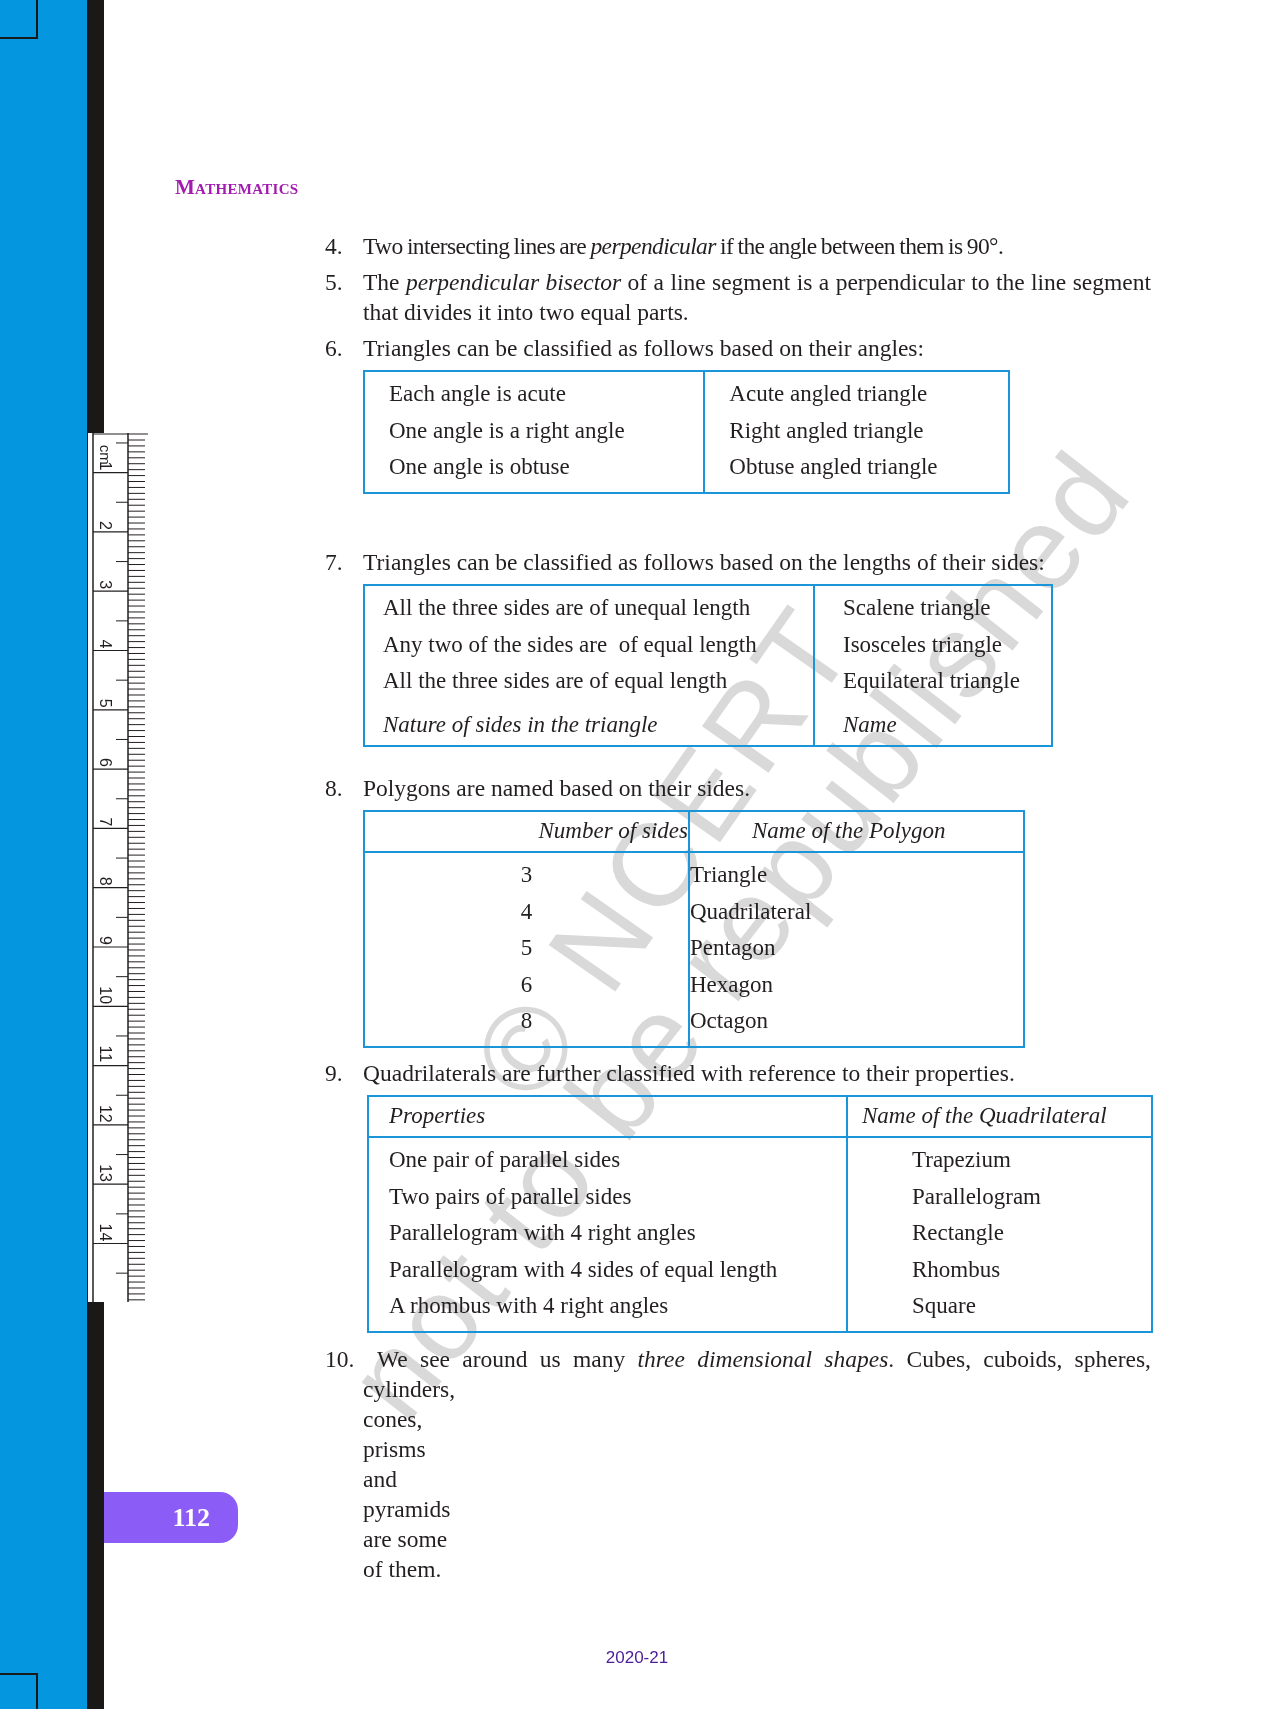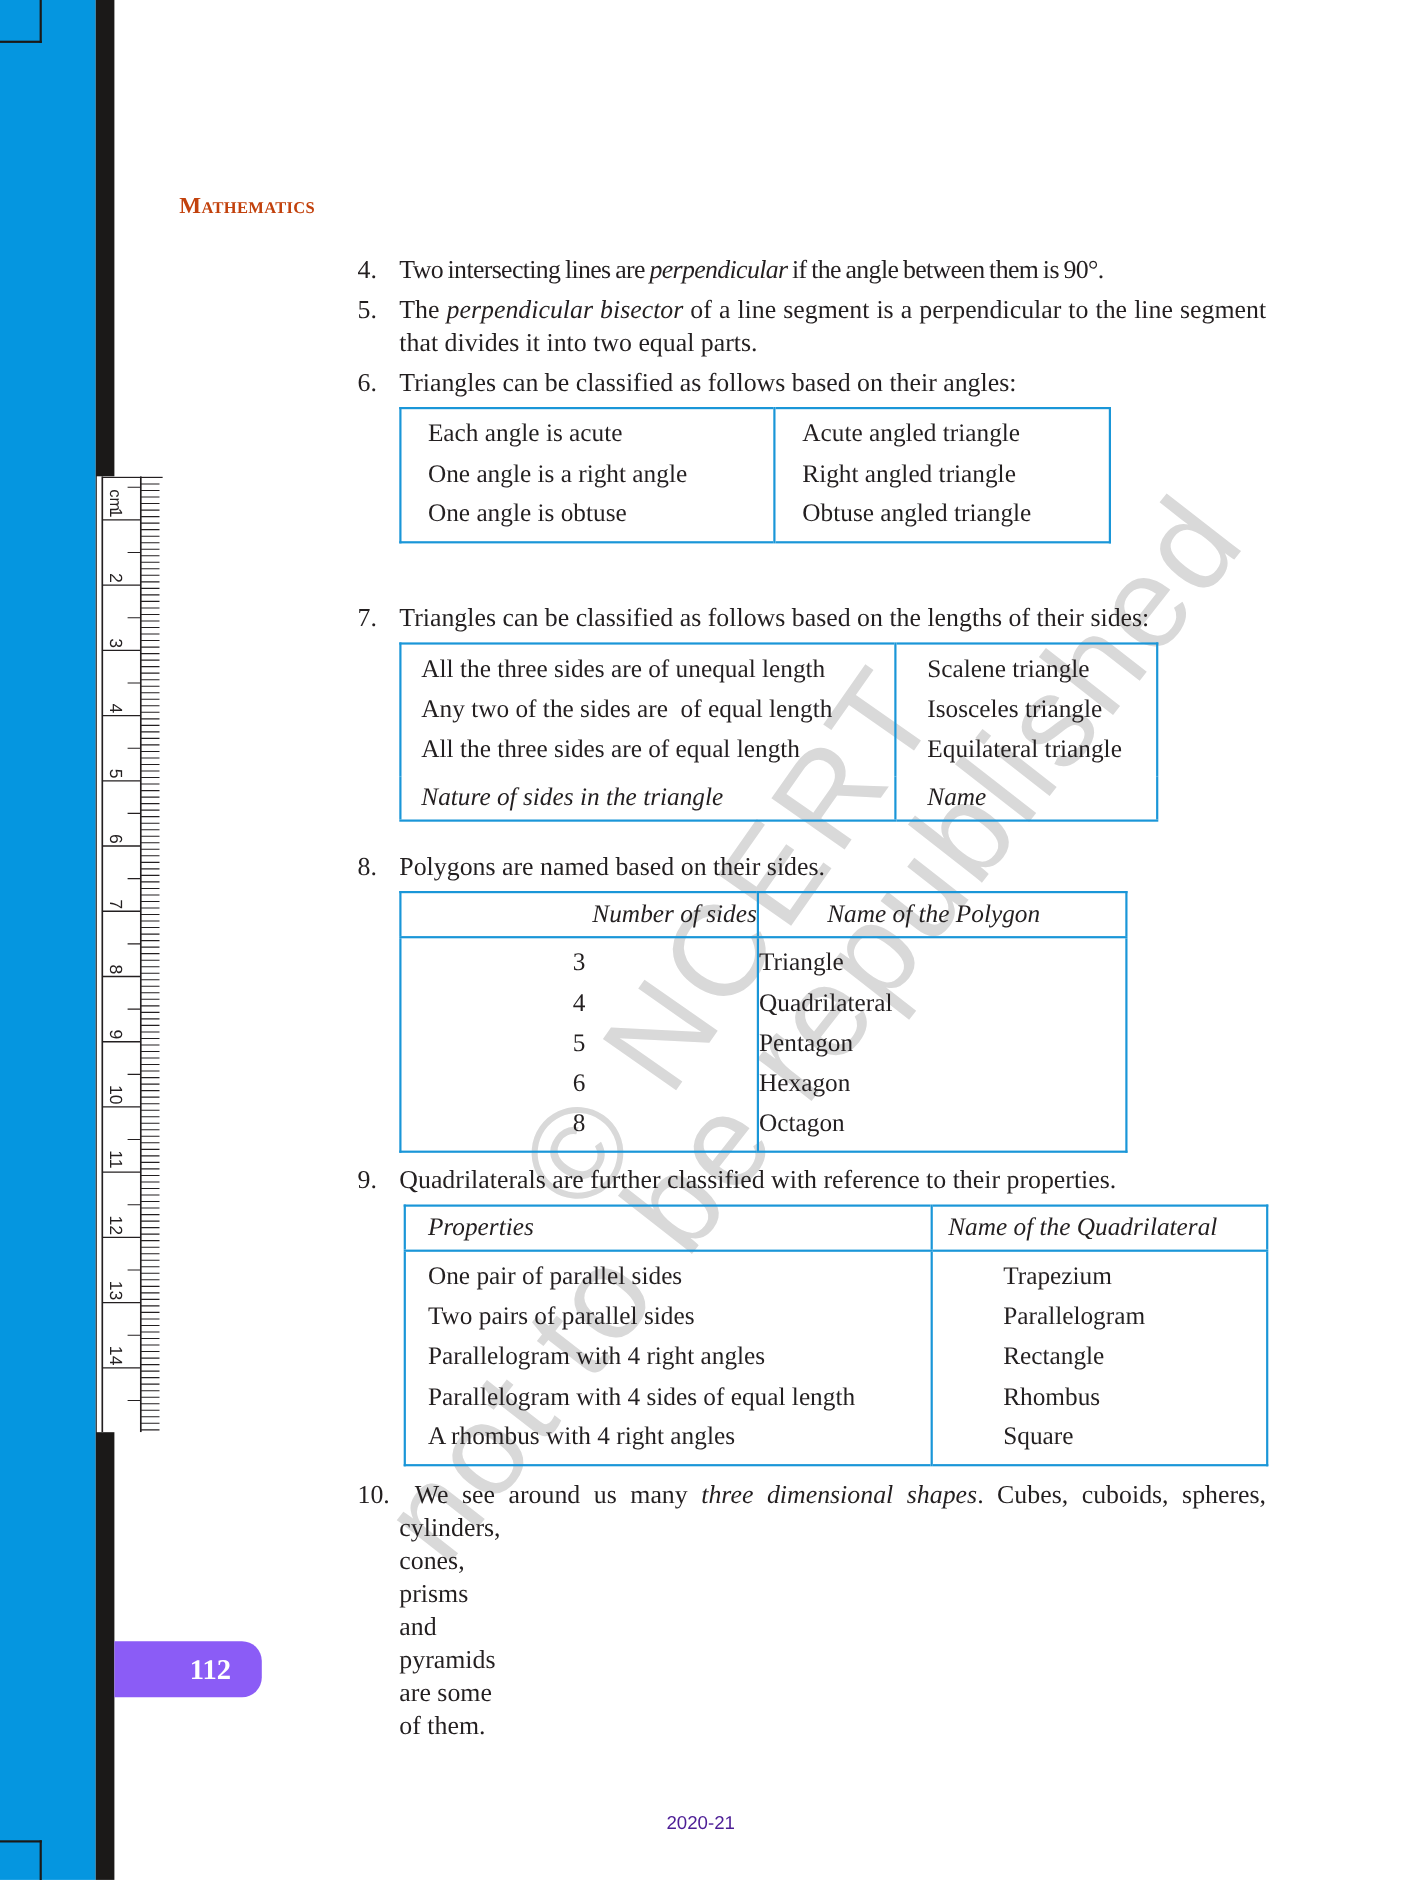--- a/index.html
+++ b/index.html
@@ -9,21 +9,21 @@
   #blue-strip { left:0; top:0; width:87px; height:1709px; background:#0596e0; }
   #black-bar { left:87px; top:0; width:17px; height:1709px; background:#1b1918; }
   .corner { position:absolute; border-color:#1b1918; border-style:solid; }
   #corner-top { left:0; top:0; width:36px; height:37px; border-width:0 2px 2px 0; }
   #corner-bottom { left:0; top:1673px; width:36px; height:40px; border-width:2px 2px 0 0; }
 
   
   #ruler { left:88px; top:433px; width:60px; height:869px; background:#ffffff; }
   #ruler-svg { position:absolute; left:0; top:0; }
 
-  #subject { left:163px; top:176px; color:#c2410c; font-weight:bold; font-size:21px; letter-spacing:0.3px;
+  #subject { left:175px; top:176px; color:#a21caf; font-weight:bold; font-size:21px; letter-spacing:0.3px;
              font-variant:small-caps; line-height:22px; }
 
   .item { position:absolute; left:325px; font-size:23.5px; line-height:30px; }
   .item .num { position:absolute; left:0; top:0; }
   .item .txt { position:absolute; left:38px; width:788px; text-align:justify; text-align-last:left; }
   .item.w10 .num { left:0; }
   .item.w10 .txt { left:52px; width:774px; text-indent:0; }
   .item.w10 .txt2 { position:absolute; left:38px; top:30px; }
   em { font-style:italic; }
 

